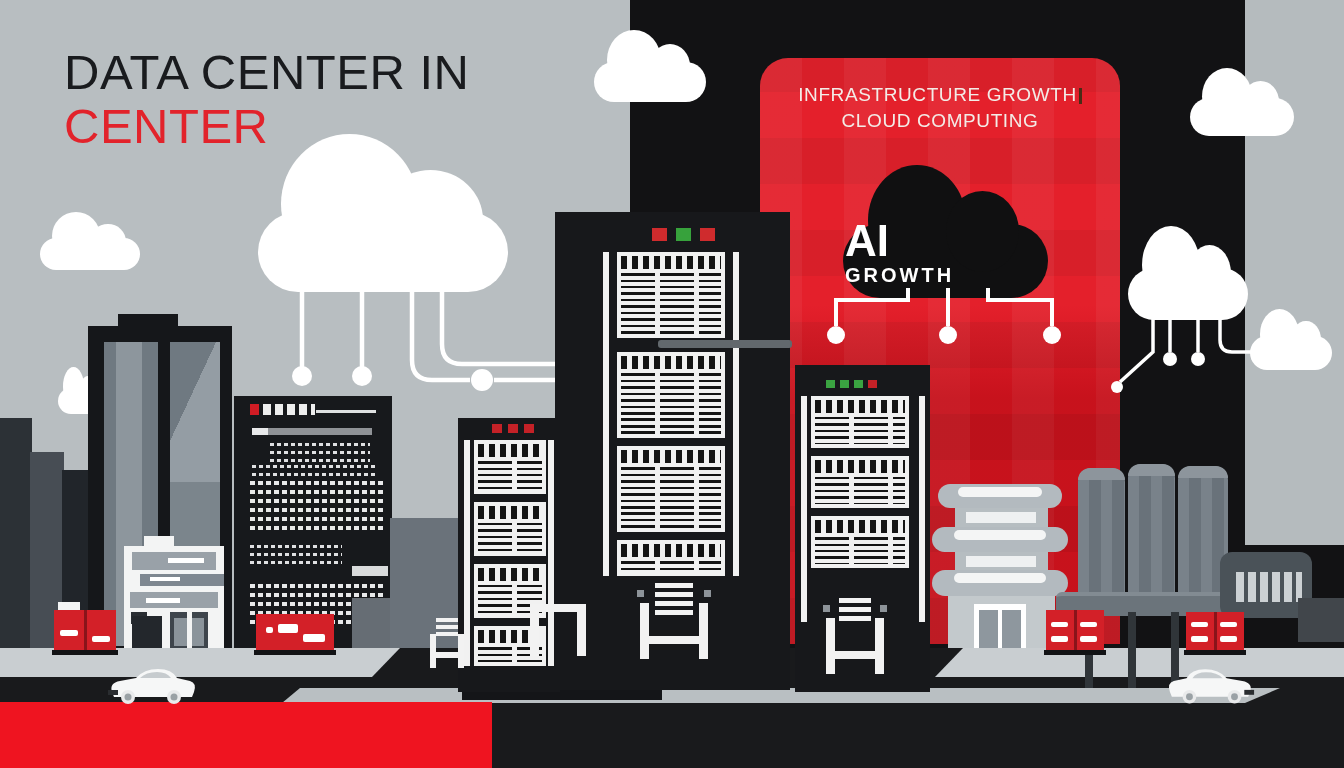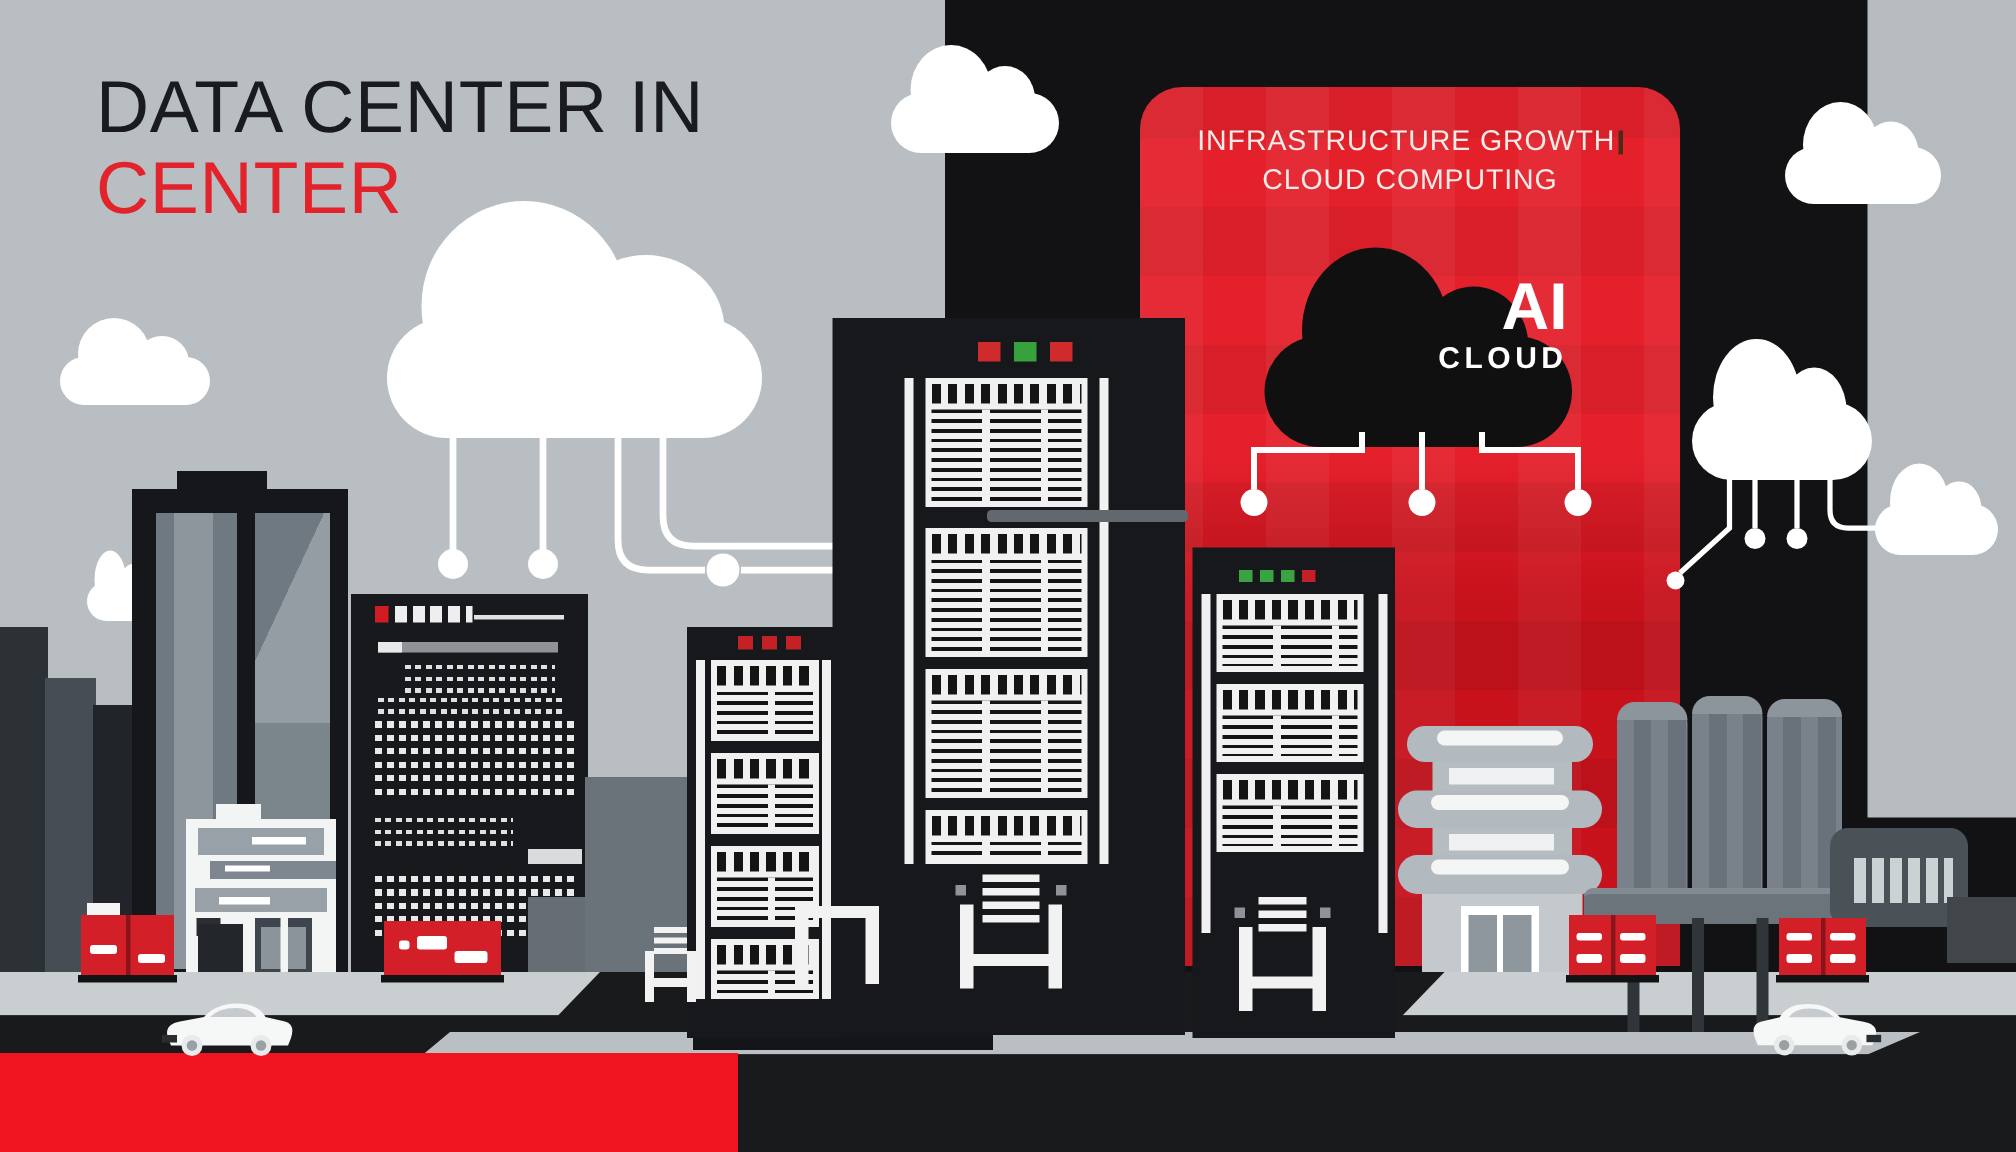--- a/index.html
+++ b/index.html
@@ -17,21 +17,21 @@
   .cloud.big::after{width:42%;height:125%;left:48%;bottom:28%;}
   .cloud.dark{background:#101011;}
   
   .redpanel{left:760px;top:58px;width:360px;height:586px;border-radius:28px 28px 0 0;background:#e31420;
     background-image:
       linear-gradient(180deg,rgba(255,255,255,.05) 0 42%,rgba(0,0,0,.12) 58% 100%),
       repeating-linear-gradient(90deg,rgba(255,255,255,.05) 0 42px,rgba(0,0,0,0) 42px 84px),
       repeating-linear-gradient(0deg,rgba(0,0,0,.06) 0 46px,rgba(0,0,0,0) 46px 92px);}
   .panel-heading{left:760px;top:82px;width:360px;text-align:center;color:#f3ece7;font-size:19px;line-height:1.35;letter-spacing:.6px;}
   .cursor-bar{display:inline-block;width:3px;height:16px;background:#4a2c16;vertical-align:middle;margin-left:2px;}
-  .ai-label{font-weight:bold;color:#fff;text-align:right;}
+  .ai-label{font-weight:bold;color:#fff;text-align:left;margin-top:36px;}
   
   .tower{background:#17181b;}
   .rack{position:absolute;background:#f1f1f1;}
   .rack .rt{position:absolute;left:4px;right:4px;top:4px;height:13px;background:repeating-linear-gradient(90deg,#141414 0 6px,rgba(0,0,0,0) 6px 11px);}
   .rack .rb{position:absolute;left:4px;right:4px;top:21px;bottom:4px;background:repeating-linear-gradient(180deg,#141414 0 2.5px,rgba(0,0,0,0) 2.5px 6.5px);}
   .rack .rb::after{content:"";position:absolute;inset:0;background:repeating-linear-gradient(90deg,rgba(0,0,0,0) 0 34px,#f1f1f1 34px 39px);}
   .rail{position:absolute;width:6px;background:#f1f1f1;}
   .light{position:absolute;}
   
   .stand{position:absolute;}
@@ -126,21 +126,21 @@
   <div class="abs" style="left:187px;top:612px;width:5px;height:40px;background:#f3f4f4;"></div>
 
   <div class="abs redpanel"></div>
   <div class="abs panel-heading">
     <div><span>INFRASTRUCTURE GROWTH</span><span class="cursor-bar"></span></div>
     <div>CLOUD COMPUTING</div>
   </div>
 
   <div class="cloud dark" style="left:843px;top:224px;width:205px;height:74px;"></div>
   <div class="abs ai-label" style="left:845px;top:180px;width:200px;font-size:44px;">AI</div>
-  <div class="abs ai-label" style="left:845px;top:228px;width:200px;font-size:20px;letter-spacing:3px;">CLOUD</div>
+  <div class="abs ai-label" style="left:845px;top:228px;width:200px;font-size:20px;letter-spacing:3px;">GROWTH</div>
   <svg class="abs" style="left:800px;top:286px;" width="300" height="70" viewBox="0 0 300 70">
     <g stroke="#fff" stroke-width="4" fill="none">
       <path d="M108,2 V14 H36 V40"></path>
         <path d="M148,2 V40"></path>
         <path d="M188,2 V14 H252 V40"></path>
     </g>
     <circle cx="36" cy="49" r="9" fill="#fff"></circle>
       <circle cx="148" cy="49" r="9" fill="#fff"></circle>
       <circle cx="252" cy="49" r="9" fill="#fff"></circle>
   </svg>

